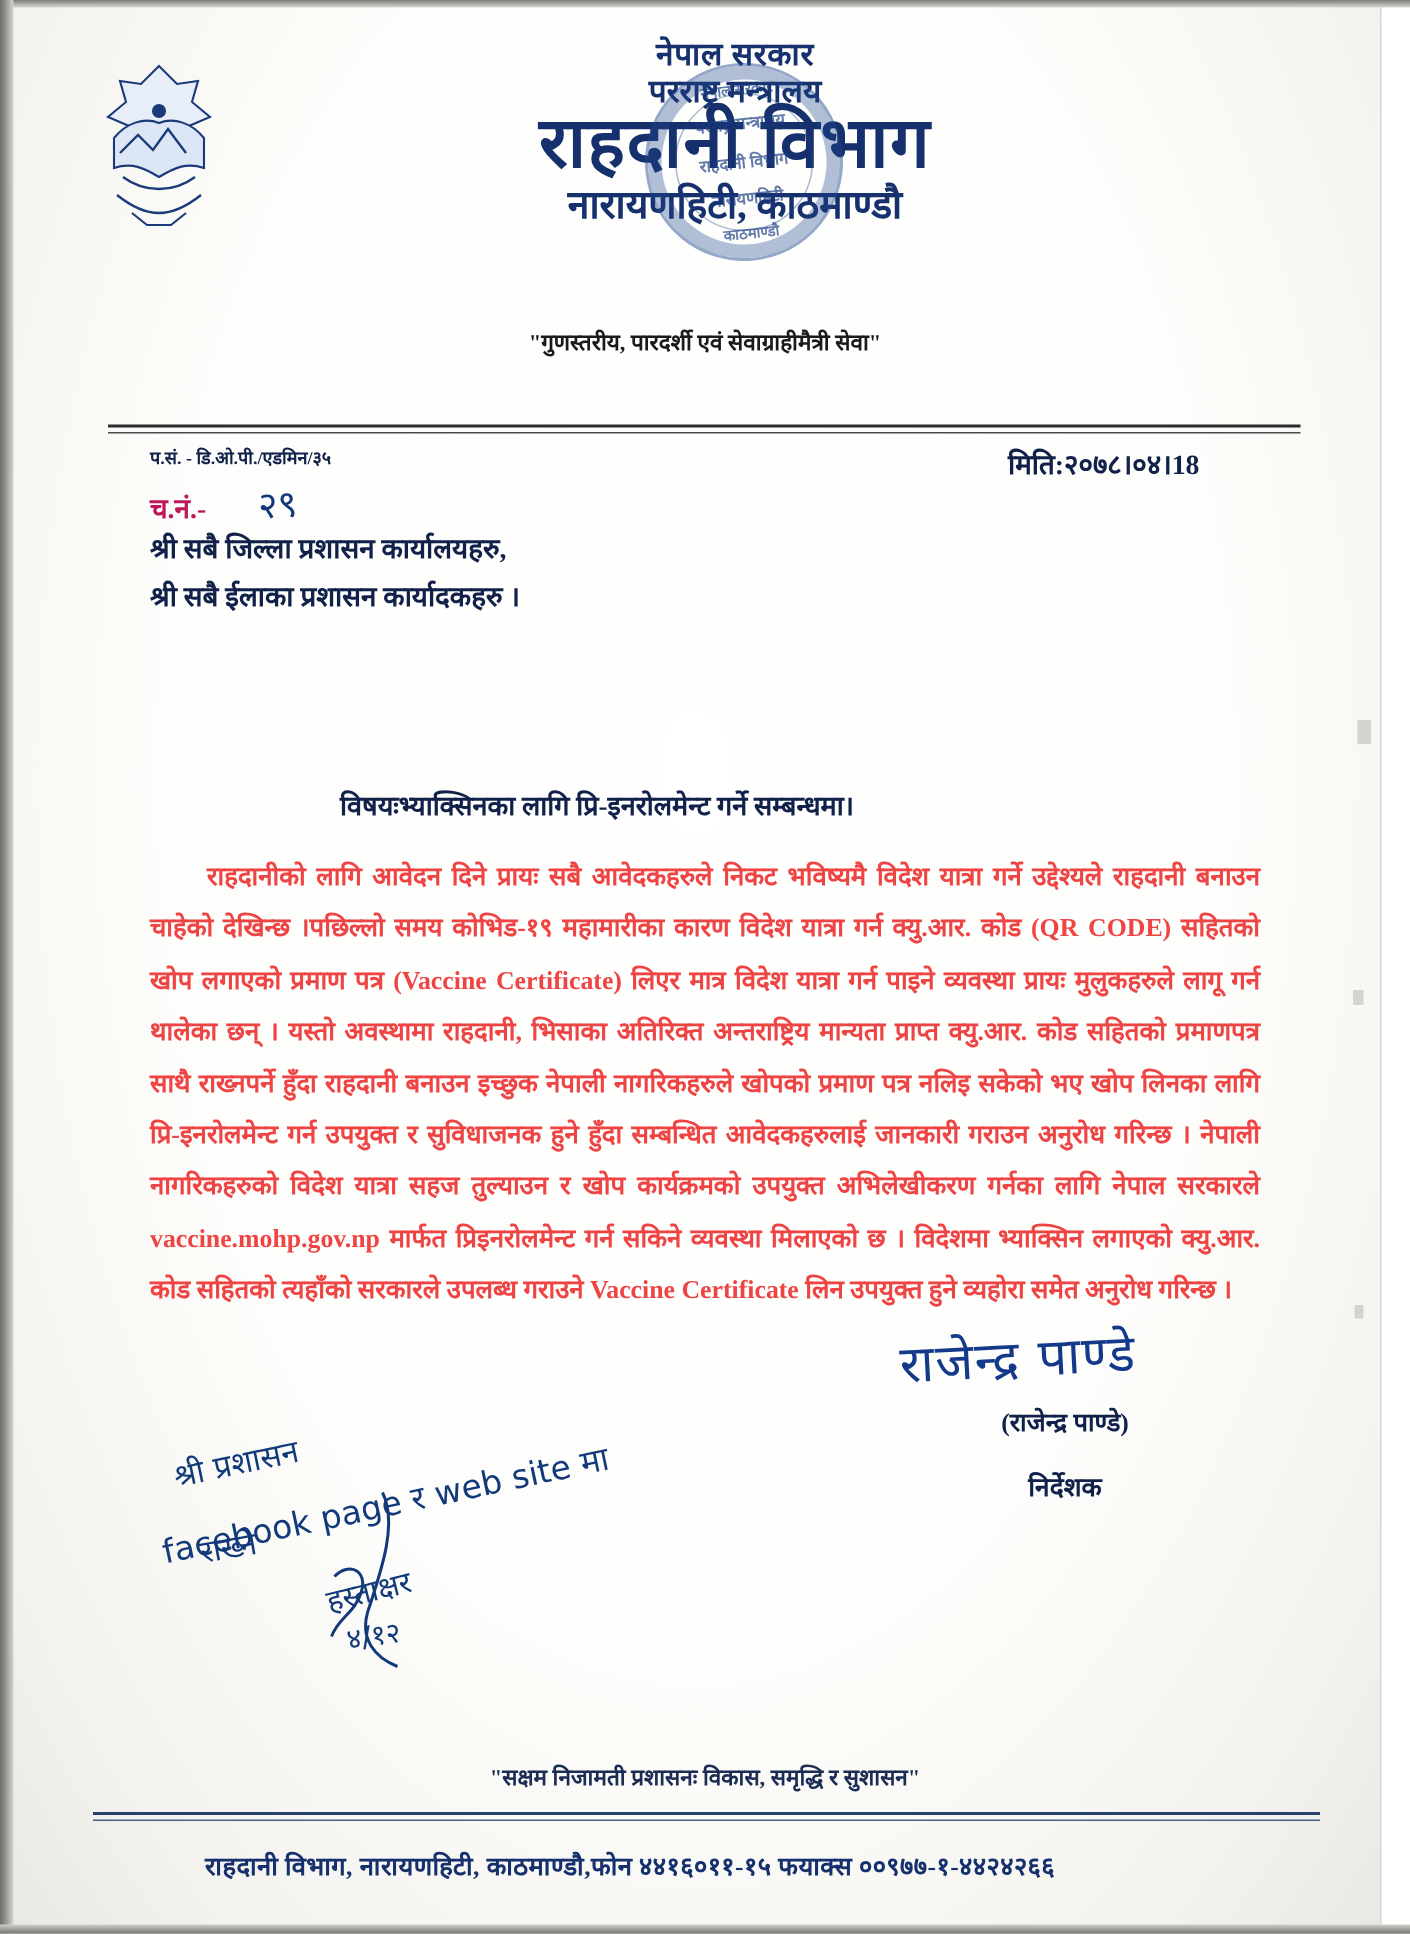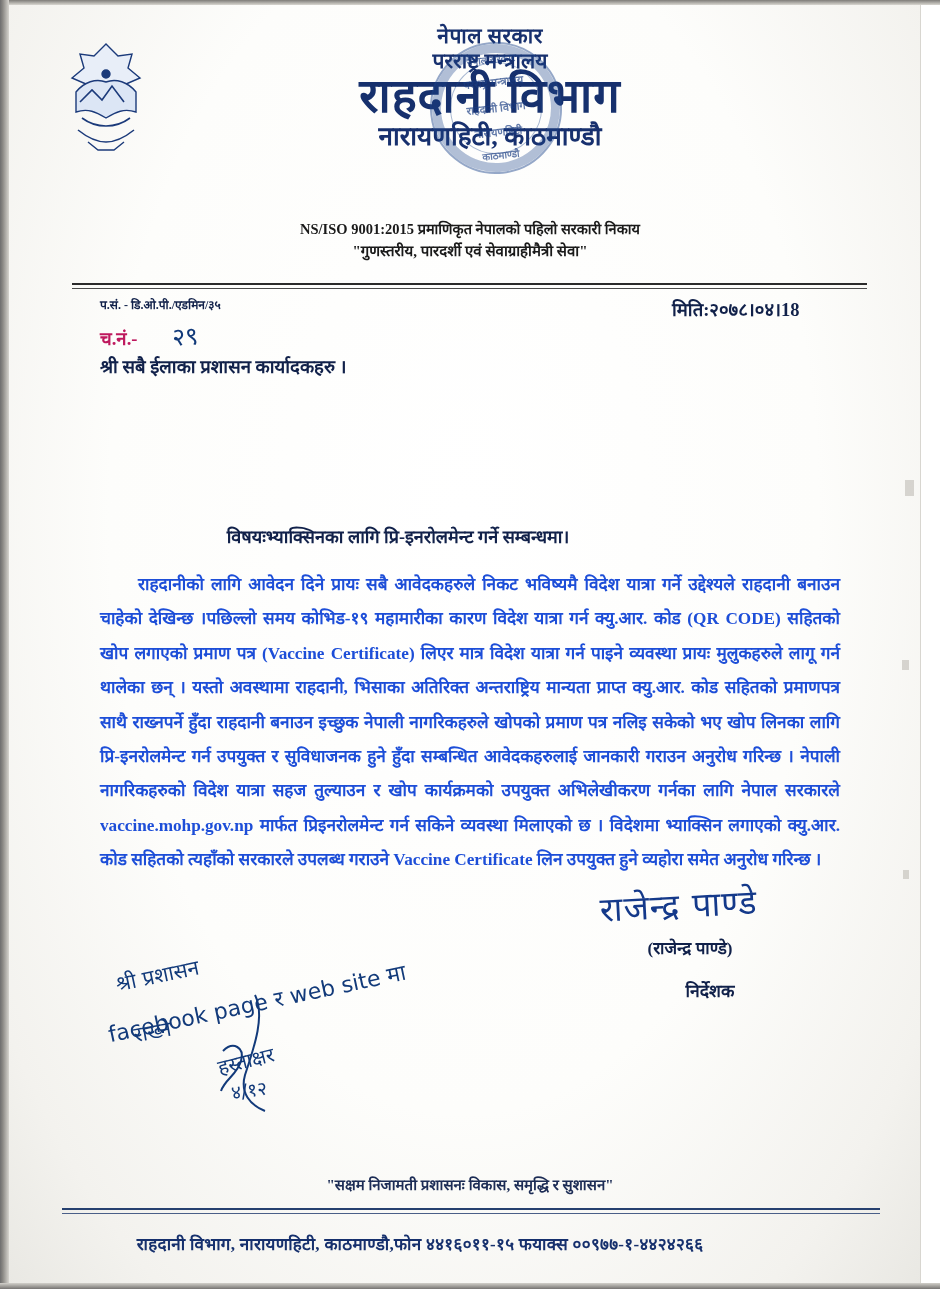--- a/index.html
+++ b/index.html
@@ -230,21 +230,21 @@
   }
 
   
   .body {
     position: absolute;
     left: 100px;
     top: 568px;
     width: 740px;
     font-size: 17.2px;
     line-height: 2.0;
-    color: #1d4ed8;
+    color: #ef4444;
     text-align: justify;
     text-justify: inter-word;
     text-indent: 38px;
     font-weight: 600;
   }
 
   
   .sig-script {
     position: absolute;
     left: 600px;
@@ -252,21 +252,21 @@
     width: 220px;
     height: 60px;
     font-family: "DejaVu Sans", sans-serif;
     font-size: 34px;
     color: #14398a;
     transform: rotate(-3deg);
     letter-spacing: 1px;
   }
   .sig-name {
     position: absolute;
-    left: 570px;
+    left: 590px;
     top: 936px;
     width: 240px;
     text-align: center;
     font-size: 17px;
     color: #11214a;
     font-weight: 600;
   }
   .sig-title {
     position: absolute;
     left: 590px;
@@ -402,33 +402,33 @@
   <div class="round-stamp">
     <div class="inner"></div>
     <div class="stamp-txt t1">नेपाल सरकार</div>
     <div class="stamp-txt t2">परराष्ट्र मन्त्रालय</div>
     <div class="stamp-txt t3">राहदानी विभाग</div>
     <div class="stamp-txt t4">नारायणहिटी</div>
     <div class="stamp-txt t5">काठमाण्डौ</div>
   </div>
 
   <div class="cert-line">
-    <div>NS/ISO 9001:2015 प्रमाणिकृत नेपालको पहिलो सरकारी निकाय</div>
     <div class="l2">"गुणस्तरीय, पारदर्शी एवं सेवाग्राहीमैत्री सेवा"</div>
   </div>
 
   <div class="rule"></div>
   <div class="rule thin"></div>
 
   <div class="refno">प.सं. - डि.ओ.पी./एडमिन/३५</div>
   <div class="chno">च.नं.-</div>
   <div class="chno-hand">२९</div>
   <div class="date">मिति:२०७८।०४।18</div>
 
   <div class="addressee">
+    <div>श्री सबै जिल्ला प्रशासन कार्यालयहरु,</div>
     <div>श्री सबै ईलाका प्रशासन कार्यादकहरु ।</div>
   </div>
 
   <div class="subject">विषयःभ्याक्सिनका लागि प्रि-इनरोलमेन्ट गर्ने सम्बन्धमा।</div>
 
   <div class="body">राहदानीको लागि आवेदन दिने प्रायः सबै आवेदकहरुले निकट भविष्यमै विदेश यात्रा गर्ने उद्देश्यले राहदानी बनाउन चाहेको देखिन्छ ।पछिल्लो समय कोभिड-१९ महामारीका कारण विदेश यात्रा गर्न क्यु.आर. कोड (QR CODE) सहितको खोप लगाएको प्रमाण पत्र (Vaccine Certificate) लिएर मात्र विदेश यात्रा गर्न पाइने व्यवस्था प्रायः मुलुकहरुले लागू गर्न थालेका छन् । यस्तो अवस्थामा राहदानी, भिसाका अतिरिक्त अन्तराष्ट्रिय मान्यता प्राप्त क्यु.आर. कोड सहितको प्रमाणपत्र साथै राख्नपर्ने हुँदा राहदानी बनाउन इच्छुक नेपाली नागरिकहरुले खोपको प्रमाण पत्र नलिइ सकेको भए खोप लिनका लागि प्रि-इनरोलमेन्ट गर्न उपयुक्त र सुविधाजनक हुने हुँदा सम्बन्धित आवेदकहरुलाई जानकारी गराउन अनुरोध गरिन्छ । नेपाली नागरिकहरुको विदेश यात्रा सहज तुल्याउन र खोप कार्यक्रमको उपयुक्त अभिलेखीकरण गर्नका लागि नेपाल सरकारले vaccine.mohp.gov.np मार्फत प्रिइनरोलमेन्ट गर्न सकिने व्यवस्था मिलाएको छ । विदेशमा भ्याक्सिन लगाएको क्यु.आर. कोड सहितको त्यहाँको सरकारले उपलब्ध गराउने Vaccine Certificate लिन उपयुक्त हुने व्यहोरा समेत अनुरोध गरिन्छ ।</div>
 
   <div class="sig-script">राजेन्द्र पाण्डे</div>
   <div class="sig-name">(राजेन्द्र पाण्डे)</div>
   <div class="sig-title">निर्देशक</div>

